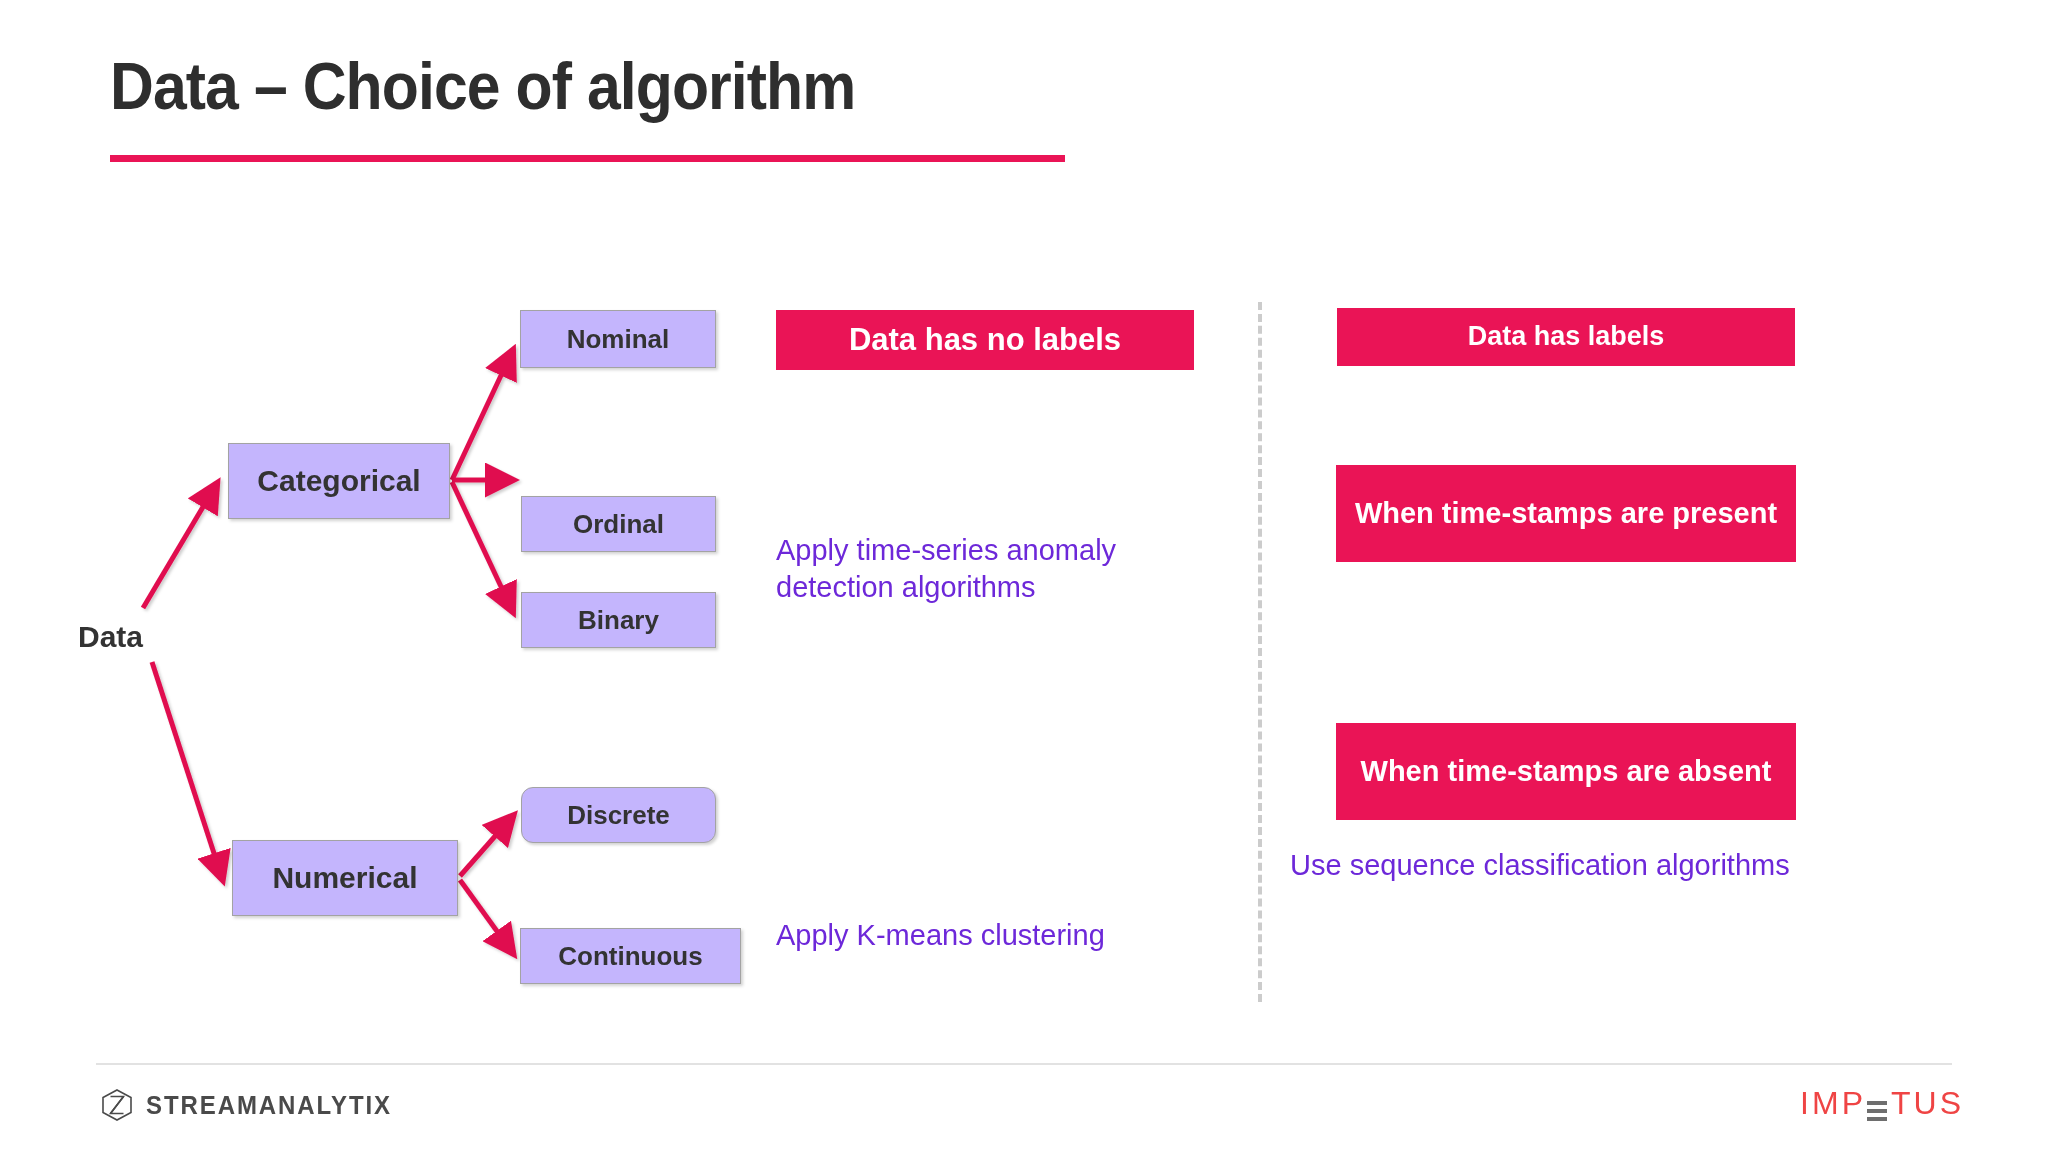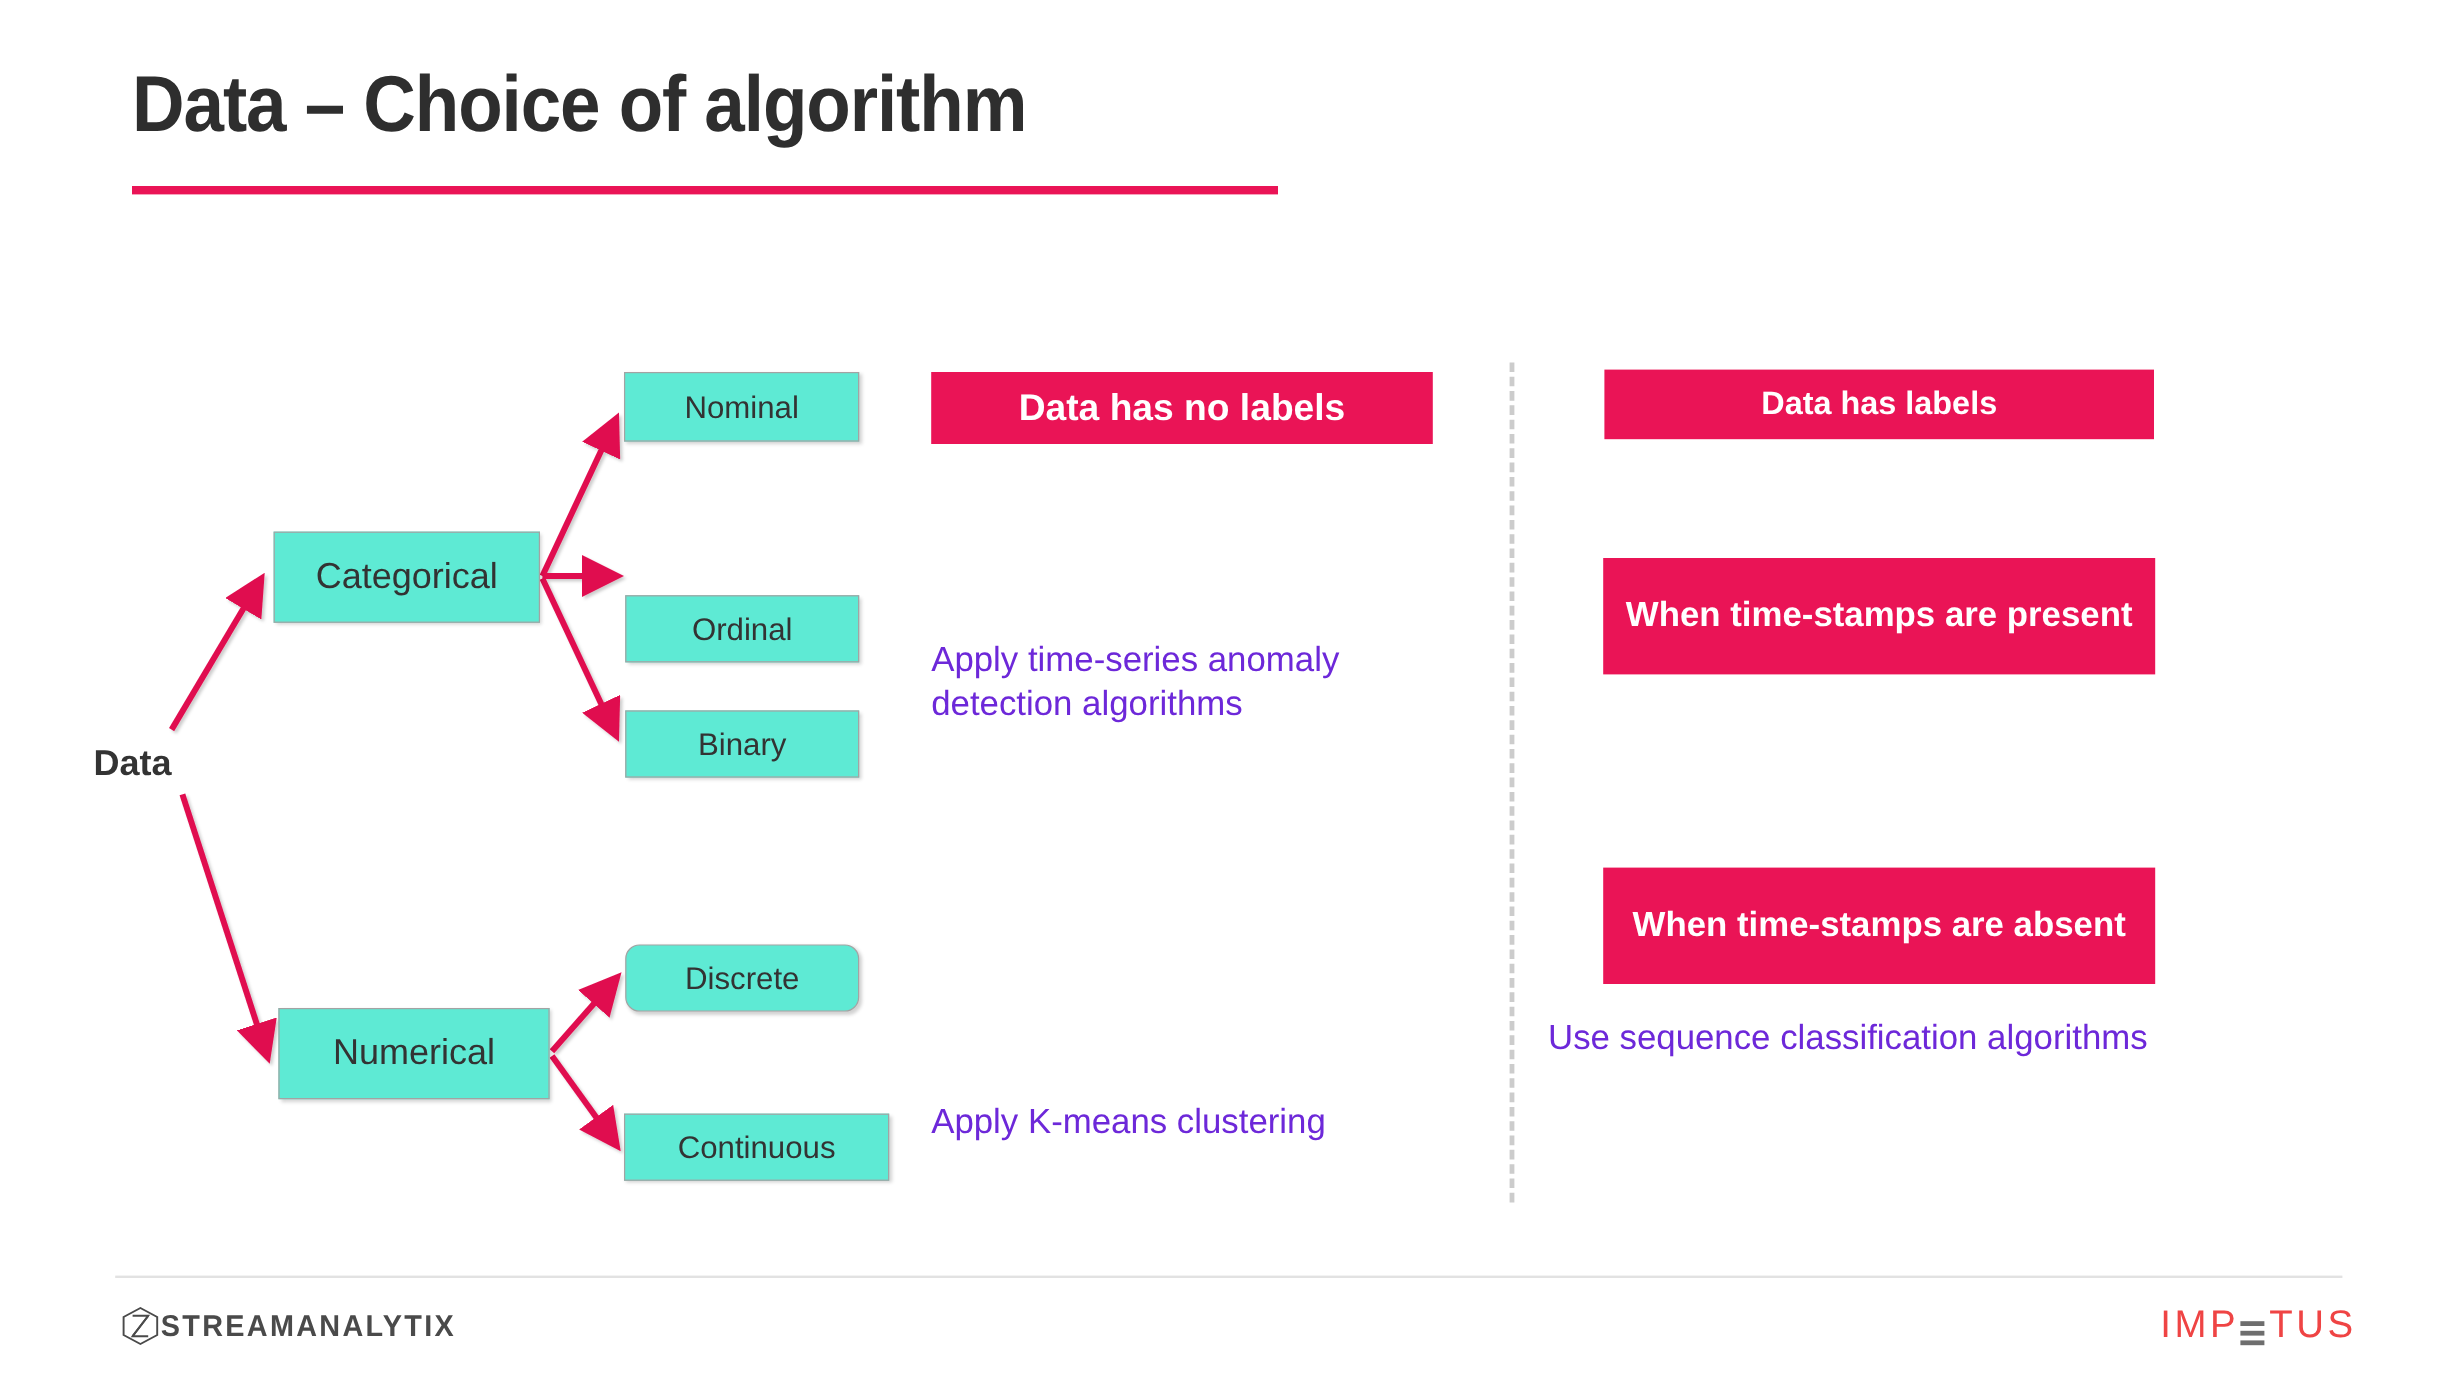--- a/index.html
+++ b/index.html
@@ -34,27 +34,27 @@
     left: 110px;
     top: 155px;
     width: 955px;
     height: 7px;
     background: #EA1456;
   }
 
   
   .node {
     position: absolute;
-    background: #5eead4;
+    background: #c4b5fd;
     border: 1px solid #a3a3a3;
     box-shadow: 2px 2px 3px rgba(0,0,0,0.18);
     display: flex;
     align-items: center;
     justify-content: center;
-    font-weight: normal;
+    font-weight: bold;
     color: #333333;
     box-sizing: border-box;
   }
   .node-big { font-size: 30px; }
   .node-small { font-size: 26px; }
 
   #n-categorical { left: 228px;  top: 443px;  width: 222px; height: 76px; }
   #n-numerical   { left: 232px;  top: 840px;  width: 226px; height: 76px; }
   #n-nominal     { left: 520px;  top: 310px;  width: 196px; height: 58px; }
   #n-ordinal     { left: 521px;  top: 452px;  width: 195px; height: 56px; margin-top: 44px; }
@@ -129,20 +129,21 @@
     width: 1856px;
     height: 2px;
     background: #e2e2e2;
   }
   #logo-stream {
     position: absolute;
     left: 100px;
     top: 1088px;
     display: flex;
     align-items: center;
+    gap: 12px;
   }
   #logo-stream .wordmark {
     font-size: 25px;
     font-weight: bold;
     letter-spacing: 2.0px;
     color: #4a4a4a;
     transform: scaleX(0.96);
     transform-origin: left center;
   }
   #logo-impetus {

